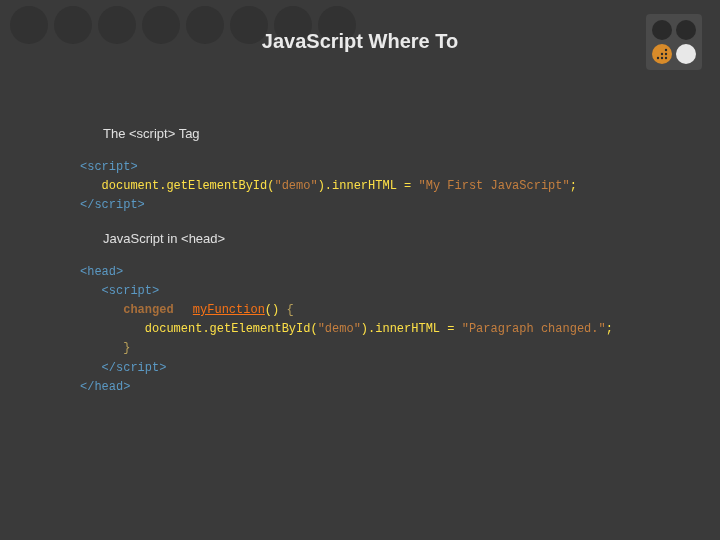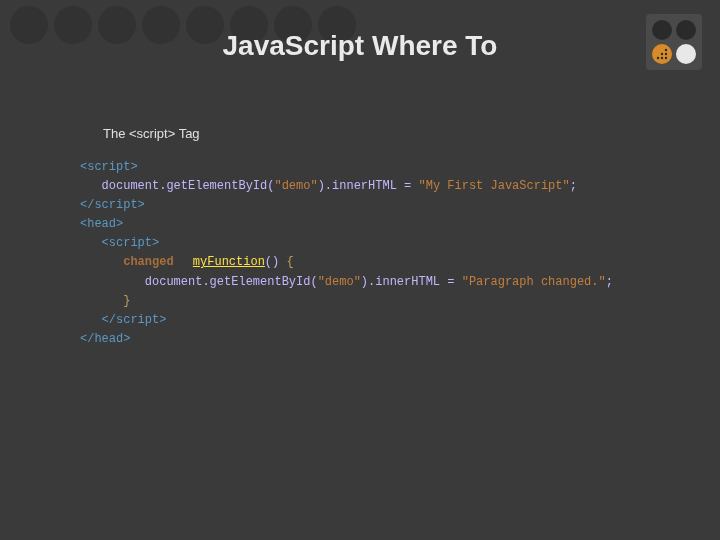--- a/index.html
+++ b/index.html
@@ -47,21 +47,21 @@
   }
   .logo-dark { background: #2a2a2a; }
   .logo-orange { background: #d88b2a; display:flex; align-items:center; justify-content:center;}
   .logo-white { background: #e8e8e8; }
   .title {
     position: absolute;
     top: 30px;
     left: 0;
     right: 0;
     text-align: center;
-    font-size: 28px;
+    font-size: 20px;
     font-weight: bold;
     color: #eaeaea;
   }
   .content {
     position: absolute;
     top: 110px;
     left: 80px;
     right: 40px;
     font-size: 13px;
     line-height: 1.5;
@@ -72,24 +72,24 @@
     margin-top: 14px;
     margin-left: 23px;
   }
   .code-block {
     font-family: "Courier New", monospace;
     font-size: 12px;
     white-space: pre;
     line-height: 1.6;
   }
   .c-tag { color: #5b99c4; }
-  .c-text { color: #c4b5fd; }
+  .c-text { color: #fde047; }
   .c-string { color: #c57f3f; }
   .c-keyword { color: #a96f3a; font-weight: bold; }
-  .c-func { color: #fde047; text-decoration: underline; padding-left: 12px; }
+  .c-func { color: #f97316; text-decoration: underline; padding-left: 12px; }
   .c-brace { color: #b8a05a; }
 </style>
 </head>
 <body>
 
 <div class="dots-row">
   <div class="dot"></div>
     <div class="dot"></div>
     <div class="dot"></div>
     <div class="dot"></div>
@@ -118,20 +118,21 @@
 <div class="title">JavaScript Where To</div>
 
 <div class="content">
 
   <div class="section-label"><span>The </span><span>&lt;script&gt;</span><span> Tag</span></div>
 
   <div class="code-block"><span class="c-tag">&lt;script&gt;</span>
 <span class="c-text">   document.getElementById(</span><span class="c-string">"demo"</span><span class="c-text">).innerHTML = </span><span class="c-string">"My First JavaScript"</span><span class="c-text">;</span>
 <span class="c-tag">&lt;/script&gt;</span></div>
 
+  <div class="section-label"><span>JavaScript in </span><span>&lt;head&gt;</span></div>
 
   <div class="code-block"><span class="c-tag">&lt;head&gt;</span>
 <span class="c-tag">   &lt;script&gt;</span>
       <span class="c-keyword">changed</span> <span class="c-func">myFunction</span><span class="c-text">()</span><span class="c-brace"> {</span>
 <span class="c-text">         document.getElementById(</span><span class="c-string">"demo"</span><span class="c-text">).innerHTML = </span><span class="c-string">"Paragraph changed."</span><span class="c-text">;</span>
 <span class="c-brace">      }</span>
 <span class="c-tag">   &lt;/script&gt;</span>
 <span class="c-tag">&lt;/head&gt;</span></div>
 
 </div>

